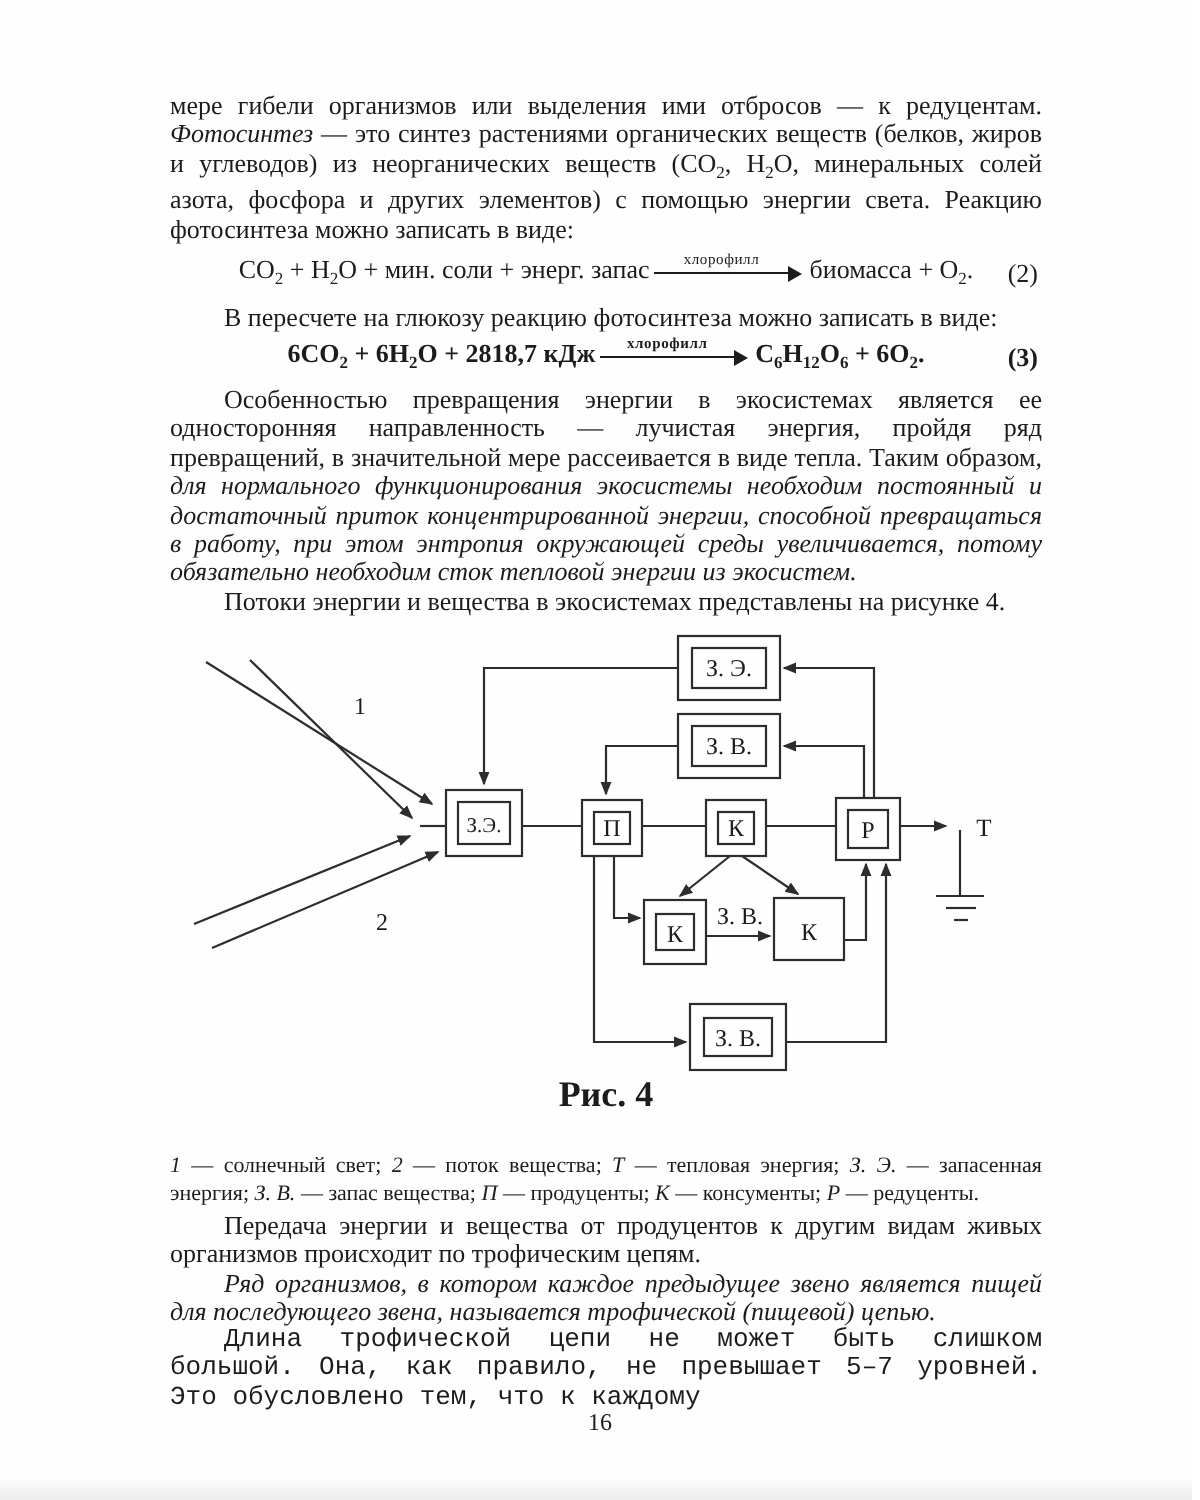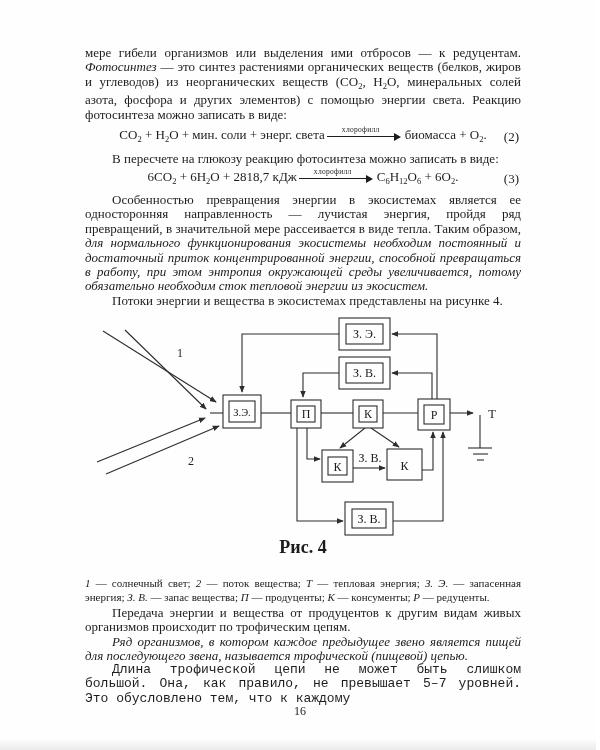--- a/index.html
+++ b/index.html
@@ -31,21 +31,21 @@
     content:""; position:absolute; left:67px; top:4.5px; width:0; height:0;
     border-left:7px solid #1c1c1c; border-top:4px solid transparent; border-bottom:4px solid transparent;
   }
 
   .equation { text-align:center; font-size:13px; }
   .equation .eq-num { position:absolute; right:2px; top:2px; }
 
   .pos-p1      { top:46px; }
   .pos-eq2     { top:128px; height:20px; }
   .pos-p2      { top:152px; }
-  .pos-eq3     { top:170px; height:20px; }
+  .pos-eq3     { top:170px; height:20px;font-weight:bold; }
   .pos-p3      { top:193px; }
   .pos-p4      { top:294px; }
   .pos-diagram { top:315px; left:10px; right:auto; }
   .pos-caption { top:540px; text-align:center; font-weight:bold; font-size:18px; }
   .pos-subtitle{ top:558px; text-align:center; font-size:12px; }
   .pos-legend  { top:576px; font-size:11px; line-height:14.2px; text-align:justify; text-indent:0; }
   .pos-p5      { top:606px; }
   .pos-p6      { top:635px; }
   .pos-p7      { top:663px;font-family:Liberation Mono, monospace; }
 
@@ -57,21 +57,21 @@
 </style>
 </head>
 <body>
 
 <div class="page">
   <div class="content">
 
     <p class="para noindent pos-p1"><span class="run-n">мере гибели организмов или выделения ими отбросов — к редуцентам. </span><span class="run-i">Фотосинтез</span><span class="run-n"> — это синтез растениями органических веществ (белков, жиров и углеводов) из неорганических веществ (CO</span><span class="run-sub">2</span><span class="run-n">, H</span><span class="run-sub">2</span><span class="run-n">O, минеральных солей азота, фосфора и других элементов) с помощью энергии света. Реакцию фотосинтеза можно записать в виде:</span></p>
 
     <div class="equation pos-eq2">
-      <span class="eq-body"><span class="run-n">CO</span><span class="run-sub">2</span><span class="run-n"> + H</span><span class="run-sub">2</span><span class="run-n">O + мин. соли + энерг. света</span><span class="run-arrow" data-label="хлорофилл"></span><span class="run-n">биомасса + O</span><span class="run-sub">2</span><span class="run-n">.</span></span>
+      <span class="eq-body"><span class="run-n">CO</span><span class="run-sub">2</span><span class="run-n"> + H</span><span class="run-sub">2</span><span class="run-n">O + мин. соли + энерг. запас</span><span class="run-arrow" data-label="хлорофилл"></span><span class="run-n">биомасса + O</span><span class="run-sub">2</span><span class="run-n">.</span></span>
       <span class="eq-num">(2)</span>
     </div>
 
     <p class="para pos-p2">В пересчете на глюкозу реакцию фотосинтеза можно записать в виде:</p>
 
     <div class="equation pos-eq3">
       <span class="eq-body"><span class="run-n">6CO</span><span class="run-sub">2</span><span class="run-n"> + 6H</span><span class="run-sub">2</span><span class="run-n">O + 2818,7 кДж</span><span class="run-arrow" data-label="хлорофилл"></span><span class="run-n">C</span><span class="run-sub">6</span><span class="run-n">H</span><span class="run-sub">12</span><span class="run-n">O</span><span class="run-sub">6</span><span class="run-n"> + 6O</span><span class="run-sub">2</span><span class="run-n">.</span></span>
       <span class="eq-num">(3)</span>
     </div>
 

